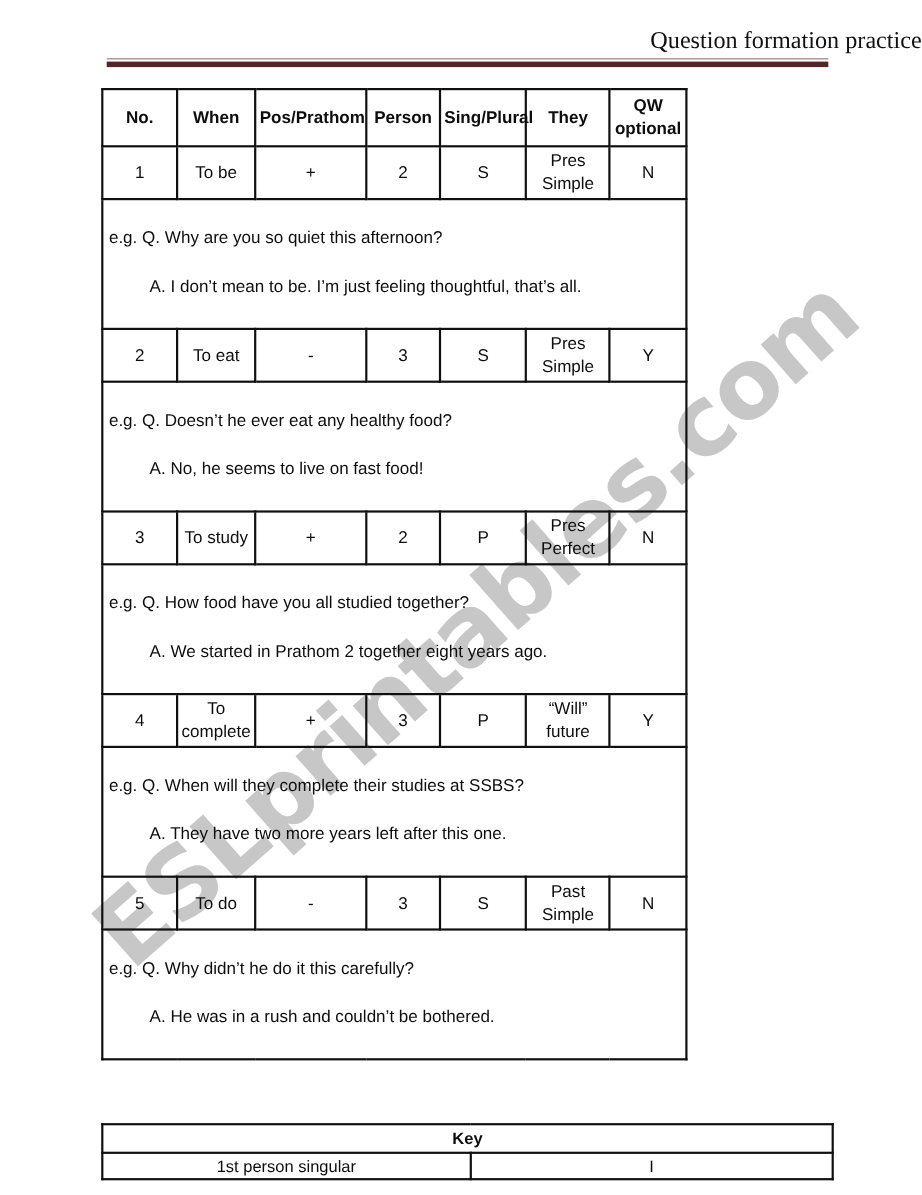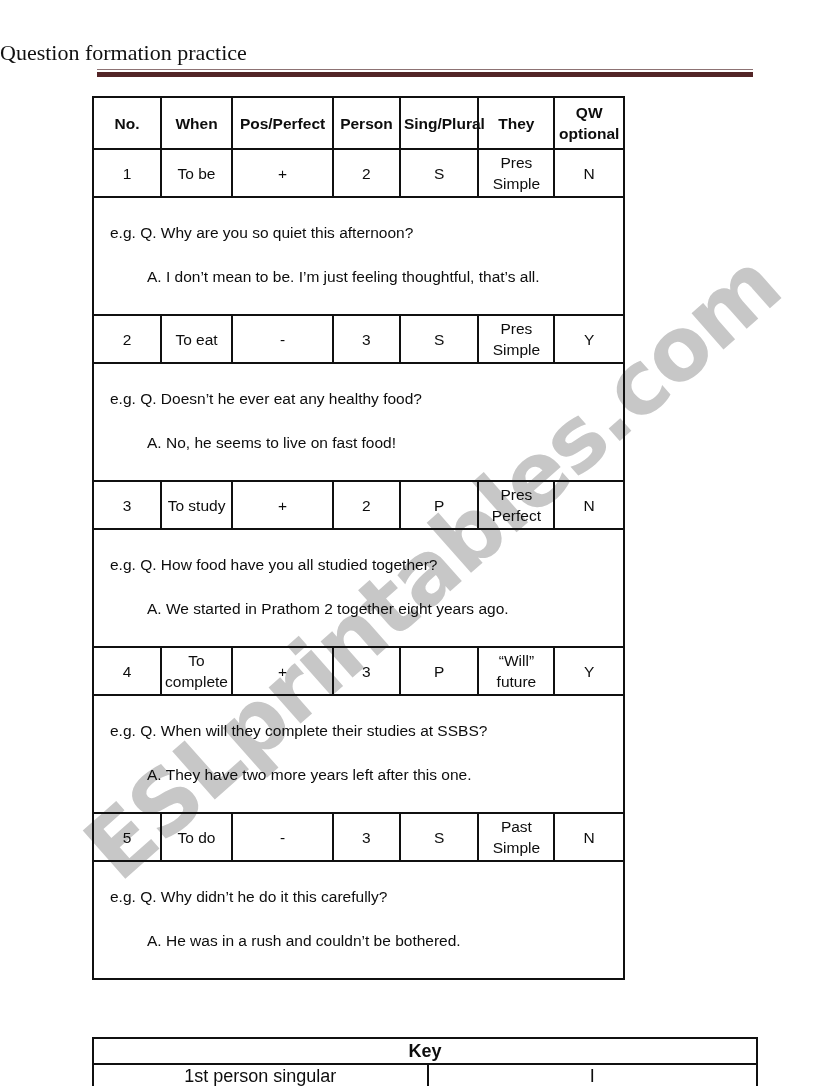--- a/index.html
+++ b/index.html
@@ -19,22 +19,22 @@
     letter-spacing: -2px;
     color: #c7c7c7;
     white-space: nowrap;
     z-index: 0;
     pointer-events: none;
   }
 
   .content { position: relative; z-index: 1; }
 
   .doc-title {
-    padding-top: 40px;
-    text-align: left;
+    padding-top: 24px;
+    text-align: right;
     font-family: "Liberation Serif", serif;
     font-size: 22px;
     font-weight: normal;
     color: #111;
   }
   .title-rule { width: 656px; margin: 3px 0 0 97px; }
   .rule-thin  { height: 1px; background: #8d7374; }
   .rule-thick { height: 5px; background: #532527; margin-top: 2px; }
 
   table { border-collapse: collapse; background: transparent; }
@@ -51,42 +51,42 @@
     vertical-align: middle;
     white-space: pre-line;
     line-height: 21px;
     padding: 2px 3px;
   }
   .main-table thead th { height: 52px; font-weight: bold; }
   .main-table tr.data-row td { height: 47px; font-weight: normal; }
   .main-table tr.example-row td {
     height: 47px;
     text-align: left;
-    padding: 2px 4px 4px 16px;
+    padding: 2px 4px 4px 5px;
     line-height: 22px;
     vertical-align: top;
   }
   .example-answer { padding-left: 37px; }
 
   .col-no   { width: 12.8%; }
   .col-verb { width: 13.4%; }
   .col-pos  { width: 19.0%; }
   .col-per  { width: 12.6%; }
   .col-sing { width: 14.8%; }
   .col-ten  { width: 14.3%; }
   .col-qw   { width: 13.1%; }
 
   .key-table {
     margin: 57px 0 0 92px;
     width: 666px;
     table-layout: fixed;
   }
   .key-table th, .key-table td {
     border: 2px solid #101010;
-    font-size: 18px;
+    font-size: 15px;
     text-align: center;
     vertical-align: middle;
     padding: 1px 3px;
   }
   .key-table thead th { height: 26px; font-weight: bold; }
   .key-table td { height: 24px; font-weight: normal; }
   .key-col-label { width: 50.4%; }
   .key-col-value { width: 49.6%; }
 </style>
 </head>
@@ -109,21 +109,21 @@
         <col class="col-pos">
         <col class="col-per">
       <col class="col-sing">
         <col class="col-ten">
         <col class="col-qw">
     </colgroup>
     <thead>
       <tr>
         <th>No.</th>
         <th>When</th>
-        <th>Pos/Perfect</th>
+        <th>Pos/Prathom</th>
         <th>Person</th>
         <th>Sing/Plural</th>
         <th>They</th>
         <th>QW
 optional</th>
       </tr>
     </thead>
     <tbody>
       <tr class="data-row">
         <td>1</td>

